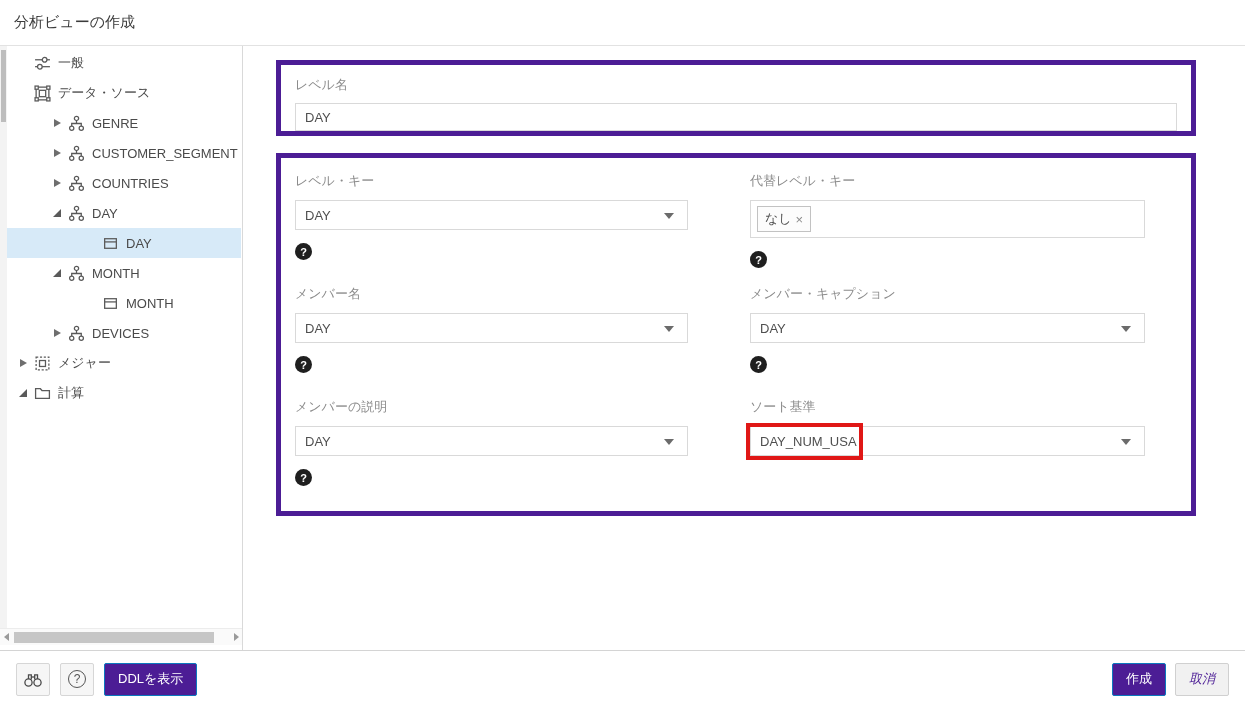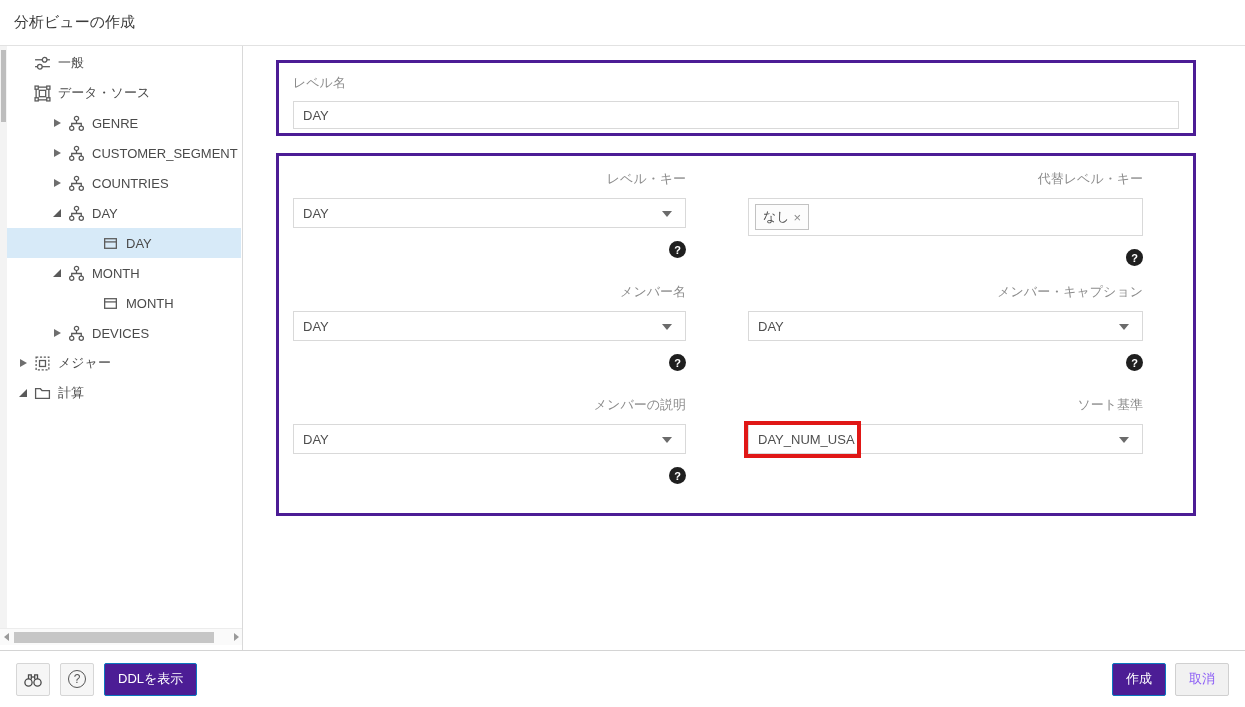--- a/index.html
+++ b/index.html
@@ -36,29 +36,29 @@
   .hscrollbar { position:absolute; left:0; bottom:5px; width:242px; height:17px;
     background:#fafafa; border-top:1px solid #ececec; display:flex; align-items:center; }
   .hs-arrow { width:12px; height:17px; display:flex; align-items:center; justify-content:center; }
   .arr-left { width:0; height:0; border-right:5px solid #9a9a9a; border-top:4px solid transparent; border-bottom:4px solid transparent; }
   .arr-right { width:0; height:0; border-left:5px solid #9a9a9a; border-top:4px solid transparent; border-bottom:4px solid transparent; }
   .hs-track { flex:1; height:11px; position:relative; margin:0 2px; }
   .hs-thumb { position:absolute; left:0; top:0; width:200px; height:11px; background:#c6c6c6; }
 
   
   .main { position:absolute; left:244px; top:46px; width:1001px; height:604px; background:#fff; }
-  .panel { border:3px solid #4c1d95; background:#fff; margin-left:32px; width:920px; }
+  .panel { border:5px solid #4c1d95; background:#fff; margin-left:32px; width:920px; }
   .panel1 { margin-top:14px; height:76px; padding:12px 14px; }
   .panel2 { margin-top:17px; height:363px; padding:15px 14px; }
   .field-label { color:#8c8c8c; font-size:13px; height:16px; line-height:16px; }
   .text-input { margin-top:10px; height:28px; border:1px solid #d9d9d9; background:#fff;
     display:flex; align-items:center; padding:0 9px; color:#4f4f4f; }
   .cols { display:flex; gap:62px; }
   .col1 { width:393px; } .col2 { width:395px; }
-  .field { margin-bottom:26px;text-align:right; }
+  .field { margin-bottom:26px; }
   .select { margin-top:11px; height:30px; border:1px solid #d9d9d9; background:#fff;
     display:flex; align-items:center; padding:0 9px; position:relative; color:#4f4f4f; }
   .caret { position:absolute; right:13px; top:12px; width:0; height:0;
     border-left:5px solid transparent; border-right:5px solid transparent; border-top:6px solid #6b6b6b; }
   .chipbox { margin-top:11px; height:38px; border:1px solid #d9d9d9; background:#fff;
     display:flex; align-items:center; padding:0 6px; }
   .chip { border:1px solid #c2c2c2; background:#fcfcfc; height:26px; display:inline-flex;
     align-items:center; padding:0 7px; color:#4f4f4f; }
   .chip .x { margin-left:4px; color:#8a8a8a; font-size:13px; cursor:pointer; }
   .help-dot { display:inline-flex; margin-top:13px; width:17px; height:17px; border-radius:50%;
@@ -72,21 +72,21 @@
     border-top:1px solid #d4d4d4; background:#fff; display:flex; align-items:center; padding:0 16px; }
   .foot-left { display:flex; gap:10px; align-items:center; }
   .icon-btn { width:34px; height:33px; border:1px solid #d6d6d6; background:#f6f6f6; border-radius:2px;
     display:flex; align-items:center; justify-content:center; cursor:pointer; }
   .icon-btn svg { display:block; }
   .q-circle { width:18px; height:18px; border:1.5px solid #555; border-radius:50%;
     display:flex; align-items:center; justify-content:center; font-size:12px; color:#555; }
   .btn { height:33px; border-radius:2px; padding:0 13px; font-size:13px; display:flex;
     align-items:center; justify-content:center; cursor:pointer; border:1px solid transparent; }
   .btn-primary { background:#4c1d95; color:#fff; border-color:#0c78be; }
-  .btn-default { background:#f1f1f1; color:#8b5cf6; border-color:#d0d0d0; }
+  .btn-default { background:#f1f1f1; color:#4c1d95; border-color:#d0d0d0;font-style:italic; }
   .foot-right { margin-left:auto; display:flex; gap:9px; }
   .ddl-btn { margin-left:0; }
 </style>
 </head>
 <body>
 
 <div class="dialog">
 
   <div class="dlg-header">
     <div class="dlg-title">分析ビューの作成</div>

